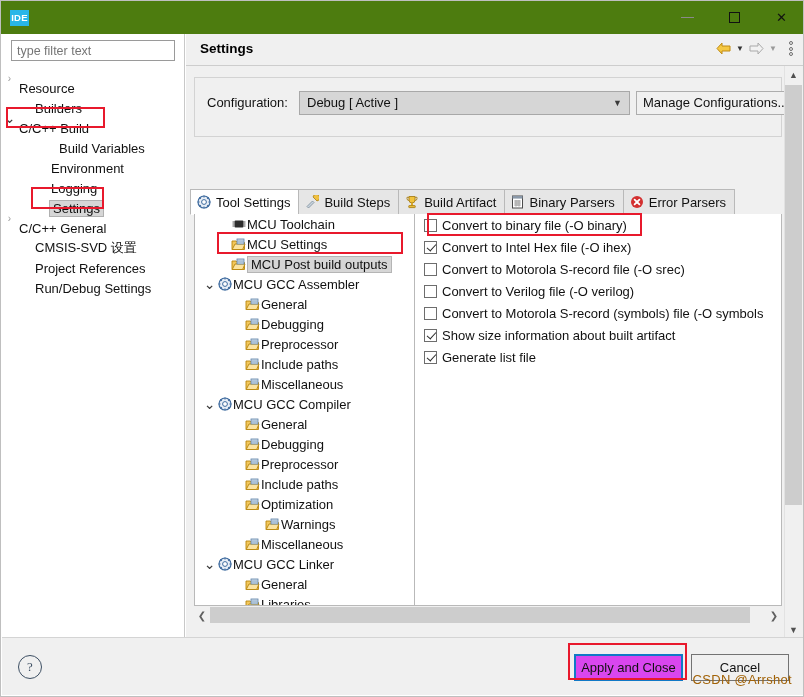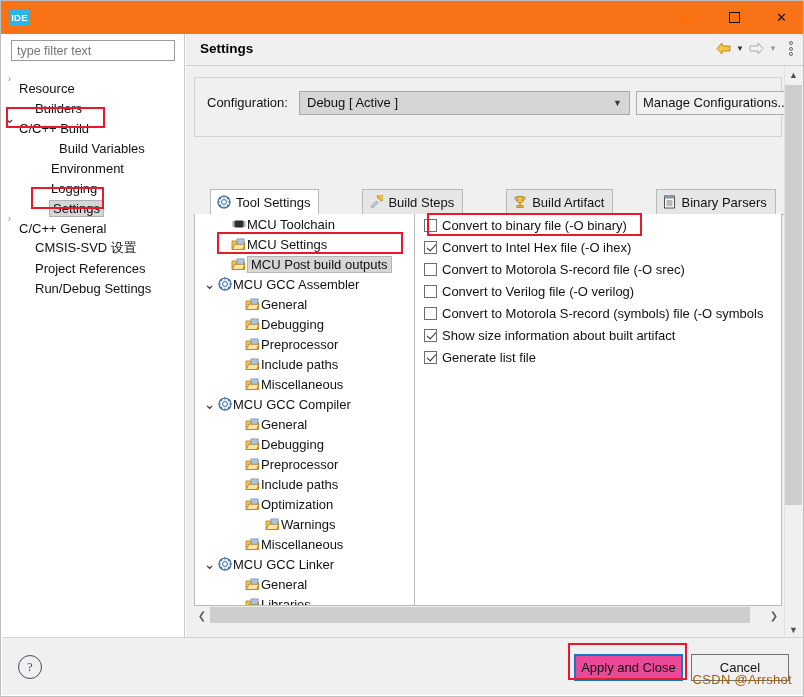--- a/index.html
+++ b/index.html
@@ -18,21 +18,21 @@
     background: #ffffff;
     box-sizing: border-box;
     border: 1px solid #bfbfbf;
     overflow: hidden;
   }
 
   
   .titlebar {
     position: absolute; left: 0; top: 0;
     width: 804px; height: 33px;
-    background: #f97316;
+    background: #4d7c0f;
     display: flex; align-items: center;
   }
   .ide-logo {
     margin-left: 9px; width: 19px; height: 16px;
     background: #29b6e8; color: #ffffff;
     font-size: 9.5px; font-weight: bold;
     display: flex; align-items: center; justify-content: center;
     letter-spacing: .3px;
     font-family: "Liberation Sans", sans-serif;
   }
@@ -187,24 +187,24 @@
     border: 1px solid #adadad;
     box-sizing: border-box;
     font-size: 13px; color: #111;
     line-height: 22px;
     padding-left: 6px;
     overflow: hidden;
   }
 
   
   .tabbar {
-    position: absolute; left: 24px; top: 123px;
+    position: absolute; left: 4px; top: 123px;
     width: 588px; height: 25px;
     border-bottom: 1px solid #b9b9b9;
-    display: flex; align-items: flex-start; gap: 44px;
+    display: flex; align-items: flex-start;
   }
   .tab {
     height: 25px;
     display: flex; align-items: center;
     padding: 0 8px 0 6px;
     font-size: 13px; color: #111;
     border: 1px solid #b9b9b9;
     border-bottom: none;
     background: #e6e6e6;
     box-sizing: border-box;
@@ -344,21 +344,21 @@
     height: 27px;
     display: flex; align-items: center; justify-content: center;
     font-size: 13px; color: #111;
     background: #f0f0f0;
     border: 1px solid #737373;
     box-sizing: border-box;
   }
   .btn-apply {
     left: 572px; width: 109px;
     border: 2px solid #1179c6;
-    background: #ec4899;
+    background: #d946ef;
   }
   .btn-cancel { left: 689px; width: 98px; }
 
   .watermark {
     position: absolute; right: 12px; bottom: 8px;
     font-size: 13px;
     color: #a16207;
     letter-spacing: .3px;
     user-select: none;
   }

